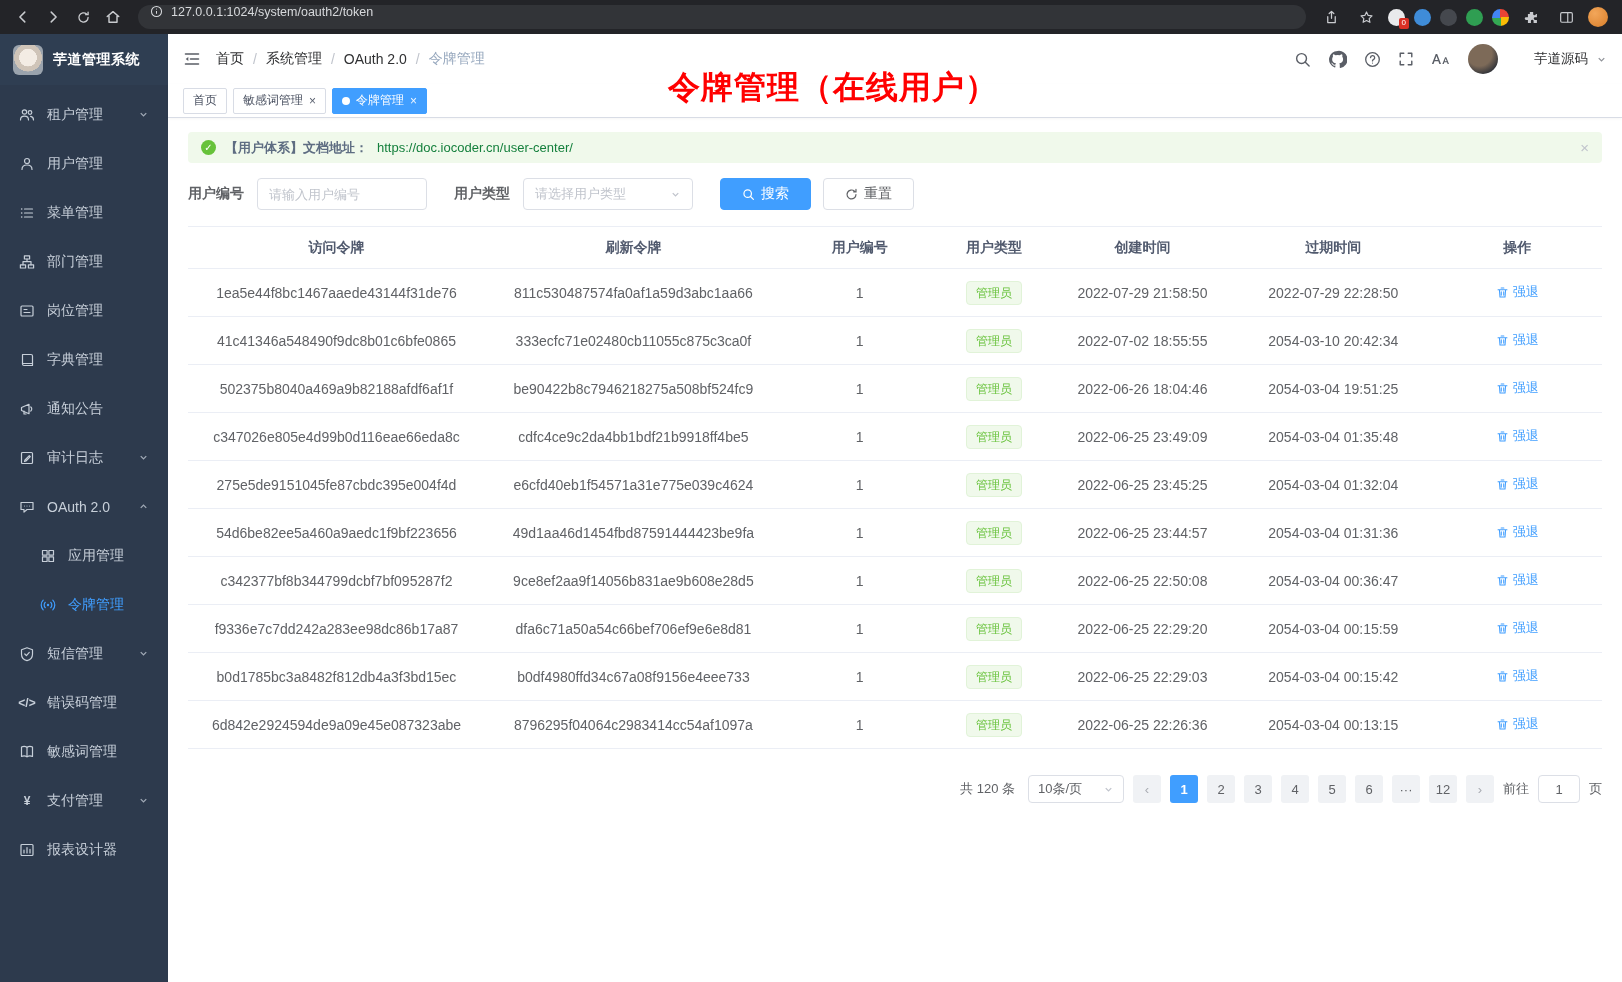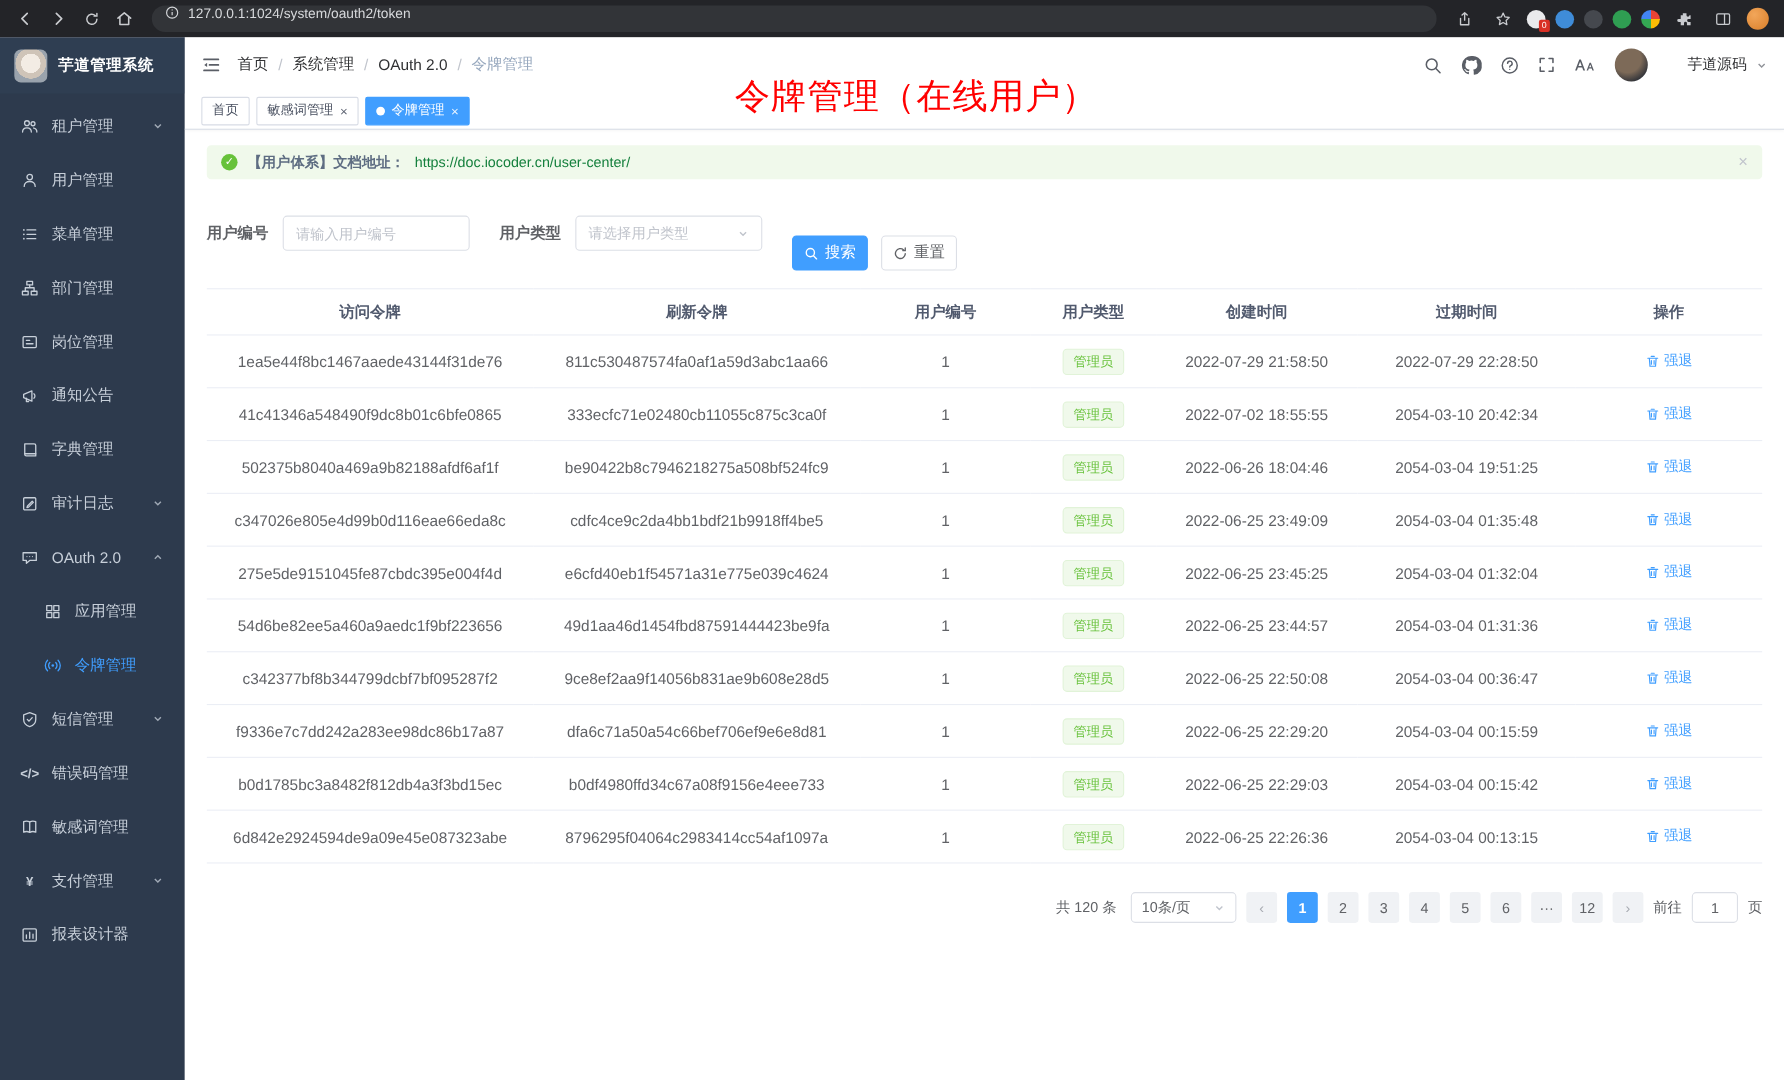--- a/index.html
+++ b/index.html
@@ -95,21 +95,21 @@
   .f-label { font-size: 14px; font-weight: 700; color: #606266; margin-right: 13px; }
   .f-input, .f-select { width: 170px; height: 32px; border: 1px solid #dcdfe6; border-radius: 4px;
     padding: 0 11px; font-size: 13px; color: #606266; background: #fff; outline: none;
     font-family: inherit; }
   .f-input::placeholder { color: #c0c4cc; }
   .f-select { display: flex; align-items: center; justify-content: space-between; cursor: pointer; }
   .f-select .ph { color: #c0c4cc; }
   .f-select svg, .psize svg { stroke: #c0c4cc; fill: none; stroke-width: 1.4; }
   .gap24 { width: 27px; }
   .btn { height: 32px; border-radius: 4px; font-size: 14px; display: inline-flex;
-    align-items: center; gap: 6px; padding: 0 10px; cursor: pointer; font-family: inherit; margin-top: 36px; }
+    align-items: center; gap: 6px; padding: 0 21px; cursor: pointer; font-family: inherit; }
   .btn-primary { background: #409eff; border: 1px solid #409eff; color: #fff; margin-left: 27px; }
   .btn-plain { background: #fff; border: 1px solid #dcdfe6; color: #606266; margin-left: 12px; }
   .btn svg { stroke: currentColor; fill: none; stroke-width: 1.5; stroke-linecap: round; }
 
   table.grid { width: 100%; border-collapse: collapse; font-size: 14px; color: #606266;
     border-top: 1px solid #ebeef5; table-layout: fixed; }
   .grid th { height: 42px; font-weight: 700; color: #515a6e; text-align: center;
     border-bottom: 1px solid #ebeef5; padding: 0 4px; }
   .grid td { height: 48px; text-align: center; border-bottom: 1px solid #ebeef5;
     padding: 0 4px; white-space: nowrap; overflow: hidden; }
@@ -137,21 +137,21 @@
     color: #606266; font-size: 13px; display: inline-flex; align-items: center;
     justify-content: center; cursor: pointer; font-family: inherit; padding: 0 4px; }
   .pbtn.active { background: #409eff; color: #fff; font-weight: 700; }
   .pbtn.nav { color: #a8abb2; }
   .pages { display: flex; gap: 9px; }
   .goto-input { width: 42px; height: 28px; border: 1px solid #dcdfe6; border-radius: 4px;
     text-align: center; font-size: 13px; color: #606266; outline: none; font-family: inherit; }
 
   
   .annotation { position: absolute; left: 668px; top: 66px; z-index: 20;
-    font-size: 32px; font-weight: 400; color: #ff0000; letter-spacing: 1px; pointer-events: none; }
+    font-size: 32px; font-weight: 700; color: #ff0000; letter-spacing: 1px; pointer-events: none; }
 </style>
 </head>
 <body>
 
 <div class="browser-bar">
   <span class="bic">
     <svg viewBox="0 0 18 18" width="16" height="16" fill="none" stroke="currentColor" stroke-width="1.7" stroke-linecap="round" stroke-linejoin="round">
         <path d="M11 3.5L5.5 9l5.5 5.5"></path>
       </svg>
   </span>
@@ -274,34 +274,34 @@
             <svg viewBox="0 0 16 16" width="16" height="16">
               <rect x="2" y="3" width="12" height="10" rx="1"></rect>
               <path d="M5 6.5h3M5 9.5h6"></path>
             </svg>
           </span>
           <span class="mi-label">岗位管理</span>
         </div>
         <div class="menu-item">
           <span class="mi-icon">
             <svg viewBox="0 0 16 16" width="16" height="16">
+              <path d="M3.5 2.5H12a1.5 1.5 0 0 1 1.5 1.5v9.5H5A1.5 1.5 0 0 1 3.5 12V2.5z"></path>
+              <path d="M3.5 11.5h10"></path>
+            </svg>
+          </span>
+          <span class="mi-label">字典管理</span>
+        </div>
+        <div class="menu-item">
+          <span class="mi-icon">
+            <svg viewBox="0 0 16 16" width="16" height="16">
               <path d="M2.5 6.5v3l7.5 3.2V3.3L2.5 6.5z"></path>
               <path d="M11.8 6a2.6 2.6 0 0 1 0 4M5 10v3h2"></path>
             </svg>
           </span>
           <span class="mi-label">通知公告</span>
-        </div>
-        <div class="menu-item">
-          <span class="mi-icon">
-            <svg viewBox="0 0 16 16" width="16" height="16">
-              <path d="M3.5 2.5H12a1.5 1.5 0 0 1 1.5 1.5v9.5H5A1.5 1.5 0 0 1 3.5 12V2.5z"></path>
-              <path d="M3.5 11.5h10"></path>
-            </svg>
-          </span>
-          <span class="mi-label">字典管理</span>
         </div>
         <div class="menu-item">
           <span class="mi-icon">
             <svg viewBox="0 0 16 16" width="16" height="16">
               <rect x="2.5" y="2.5" width="11" height="11" rx="1"></rect>
               <path d="M6 10l4.3-4.3 1 1L7 11l-1.5.5L6 10z"></path>
             </svg>
           </span>
           <span class="mi-label">审计日志</span>
           <span class="mi-chevron down">

